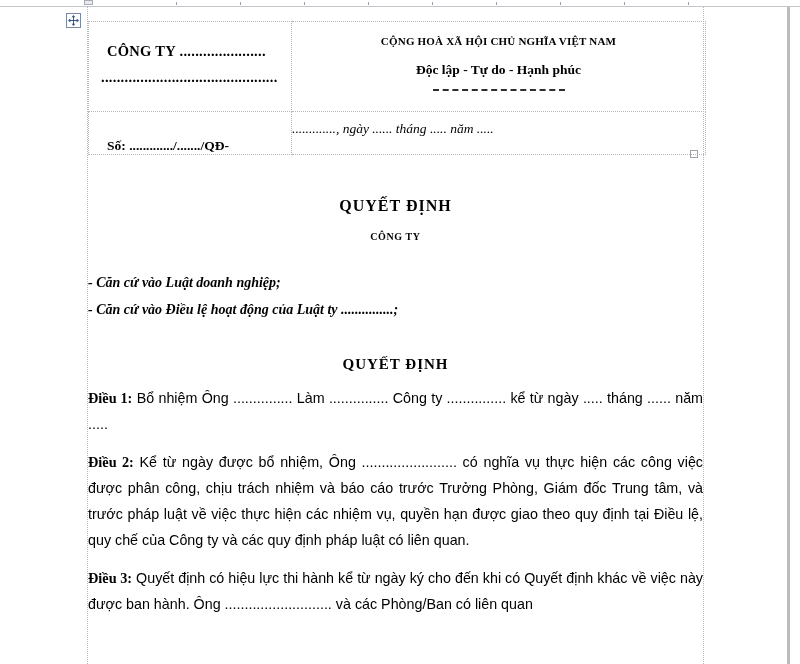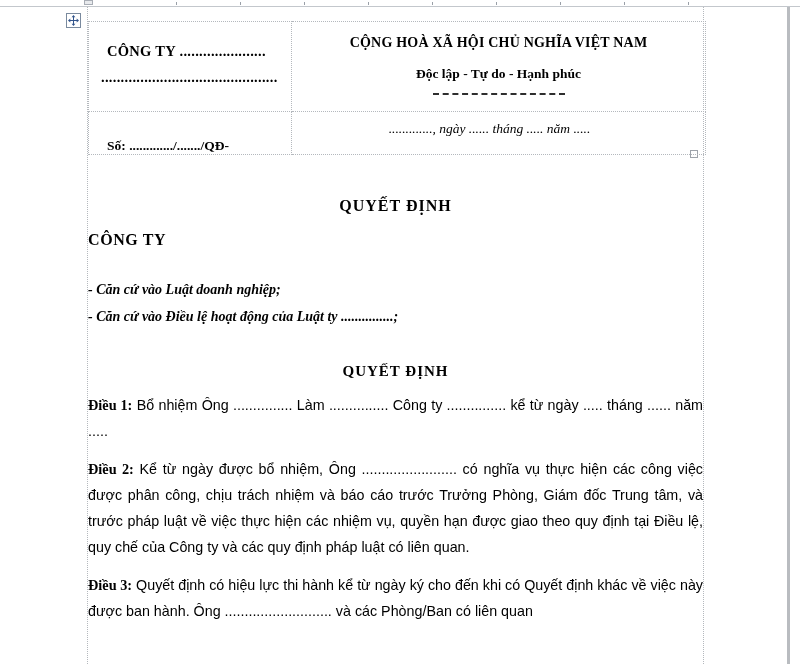--- a/index.html
+++ b/index.html
@@ -112,21 +112,21 @@
   }
   .company-line2 {
     font-weight: bold;
     font-size: 14.5px;
     letter-spacing: 0.3px;
     margin: 9px 0 0 12px;
     white-space: nowrap;
   }
   .national-title {
     font-weight: bold;
-    font-size: 14px;
+    font-size: 11px;
     text-align: center;
     margin: 13px 0 0 0;
     letter-spacing: 0.2px;
   }
   .national-motto {
     font-weight: bold;
     font-size: 13.5px;
     text-align: center;
     margin: 15px 0 0 0;
   }
@@ -138,21 +138,21 @@
   }
   .so-text {
     font-weight: bold;
     font-size: 13.5px;
     margin: 26px 0 0 18px;
     white-space: nowrap;
   }
   .date-text {
     font-style: italic;
     font-size: 13.5px;
-    text-align: center;
+    text-align: left;
     margin: 9px 18px 0 0;
     white-space: nowrap;
   }
 
   
   #doc-body {
     position: absolute;
     left: 88px;
     top: 190px;
     width: 615px;
@@ -165,21 +165,22 @@
     margin: 0;
   }
   .title-vv {
     font-weight: bold;
     font-size: 14.5px;
     text-align: center;
     margin: 18px 0 0 0;
   }
   .title-company {
     font-weight: bold;
-    font-size: 16px;
+    font-size: 10px;
+    text-align: center;
     letter-spacing: 0.6px;
     margin: 16px 0 0 0;
   }
   .basis-line {
     font-style: italic;
     font-size: 14px;
     margin: 0;
     padding: 0;
     line-height: 27px;
     white-space: nowrap;

